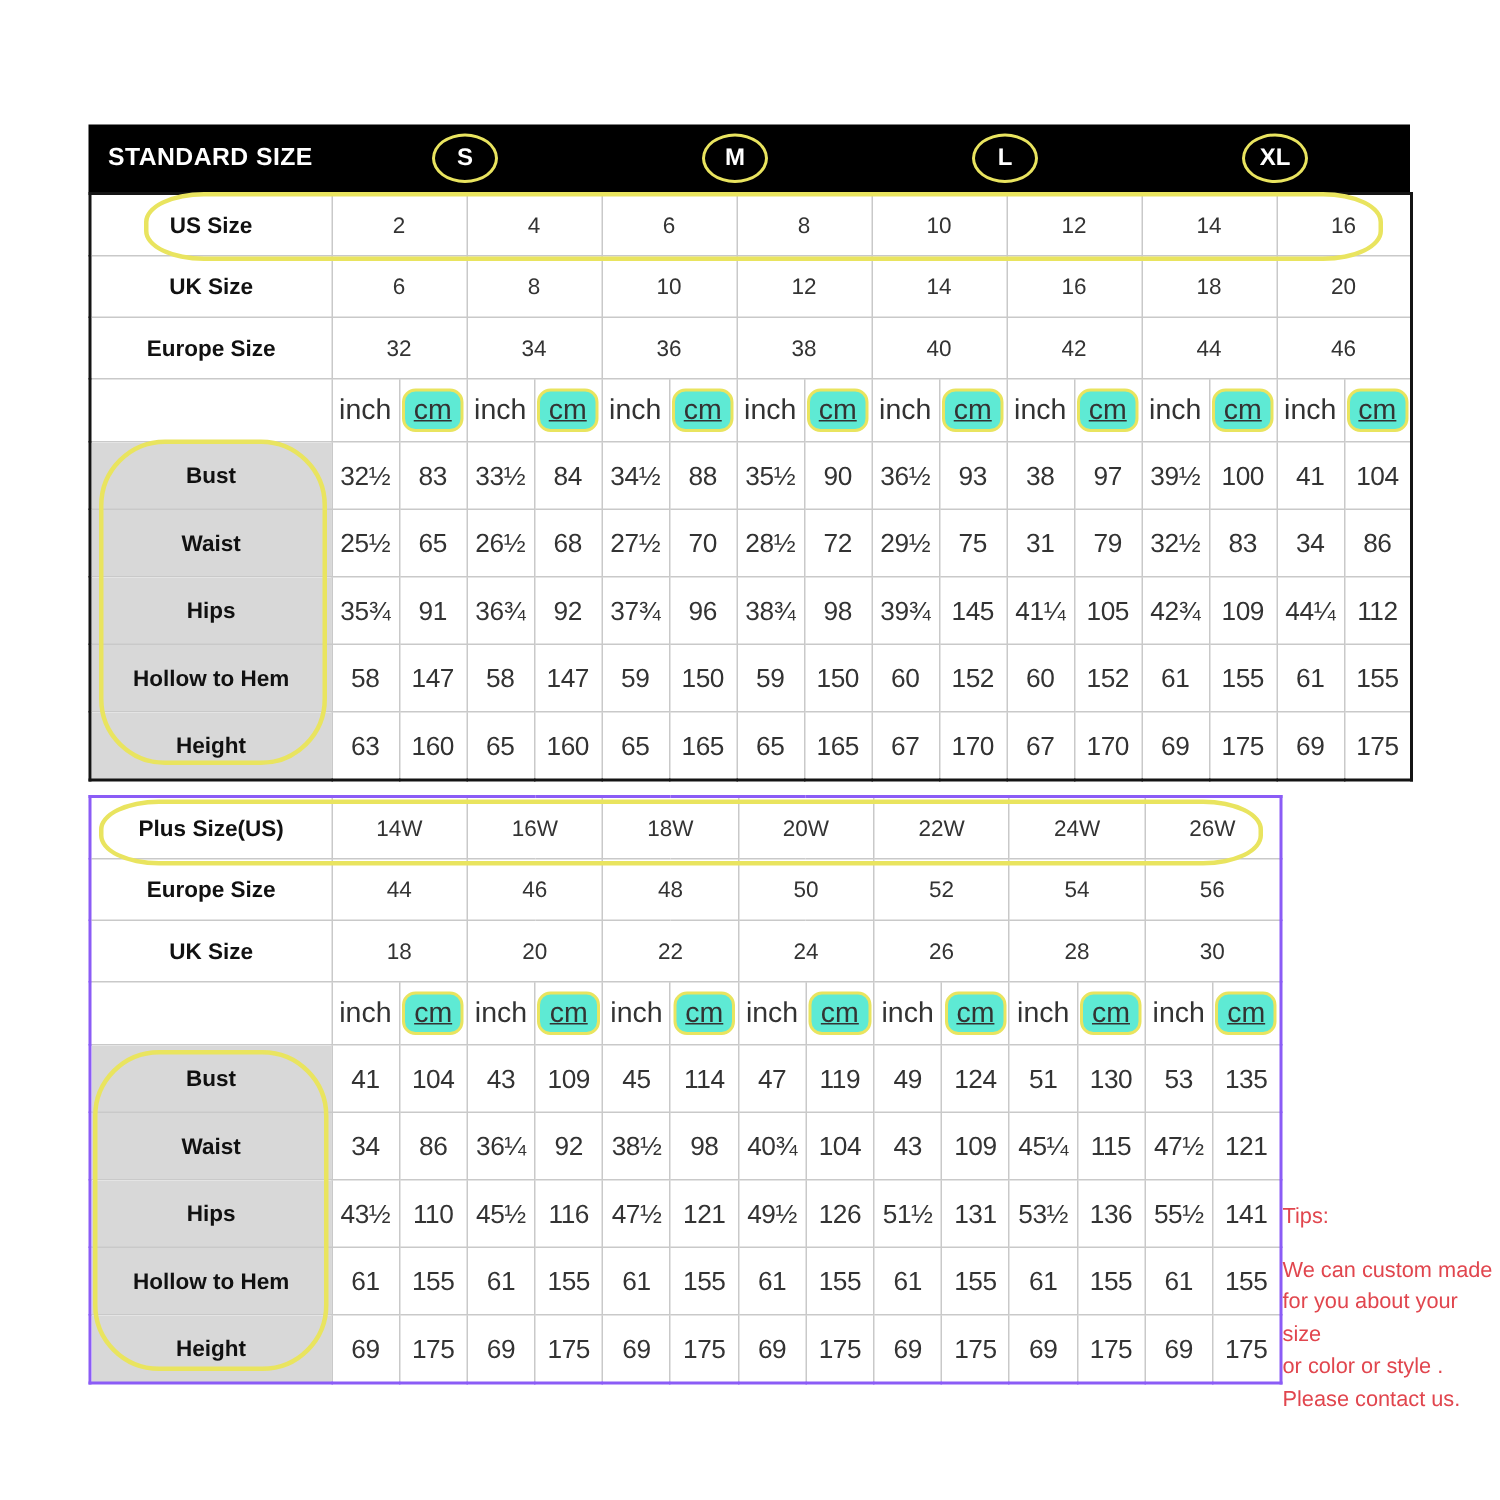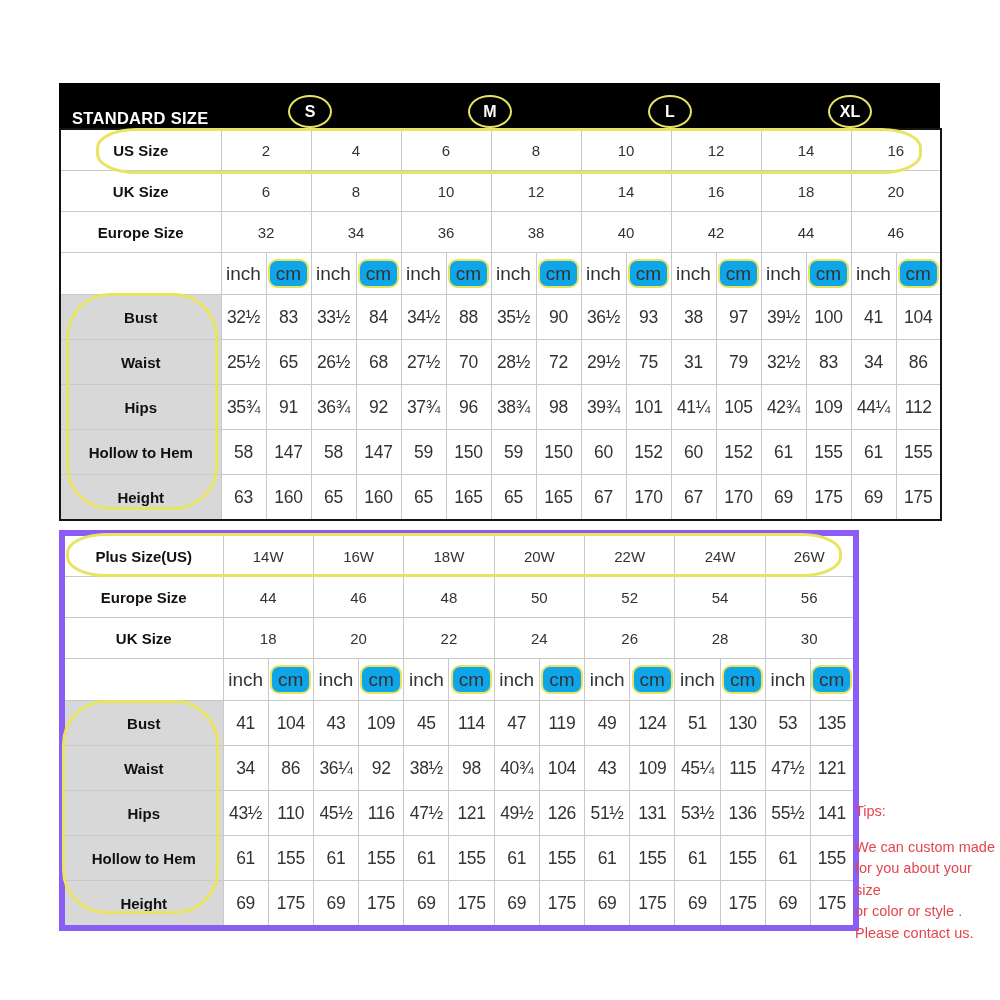--- a/index.html
+++ b/index.html
@@ -7,50 +7,50 @@
     position:relative;width:1000px;height:1000px;background:#ffffff;overflow:hidden;
     font-family:"Liberation Sans","DejaVu Sans",sans-serif;color:#222;
   }
   
   .tbl-wrap{position:absolute;}
   .std-wrap{left:59px;top:83px;width:881px;}
   .plus-wrap{left:59px;top:530px;width:794px;}
 
   
   .black-header{
-    display:flex;align-items:flex-end;height:45px;background:#000;width:881px;box-sizing:border-box;
+    display:flex;align-items:center;height:45px;background:#000;width:881px;box-sizing:border-box;
   }
   .bh-title{
     width:161px;box-sizing:border-box;padding-left:13px;
     color:#fff;font-weight:bold;font-size:16.5px;letter-spacing:.3px;white-space:nowrap;
   }
   .bh-group{width:180px;display:flex;justify-content:center;}
   .yellow-circle{
     display:inline-flex;justify-content:center;align-items:center;
     min-width:44px;height:33px;box-sizing:border-box;
     border:2.5px solid #e9e45f;border-radius:50%;
     color:#fff;font-weight:bold;font-size:16px;
   }
 
   
   table{border-collapse:collapse;table-layout:fixed;background:#fff;}
   .std-table{width:881px;border:2px solid #141414;}
-  .plus-table{width:794px;border:6px solid #8b5cf6;}
+  .plus-table{width:794px;border:2px solid #8b5cf6;}
   th,td{border:1px solid #c9c9c9;text-align:center;vertical-align:middle;padding:0;overflow:hidden;}
   th{font-weight:bold;color:#111;font-size:15px;background:#fff;white-space:nowrap;}
   .size-row th,.size-row td{height:40px;}
   .size-row td{font-size:15px;color:#333;}
   .unit-row th,.unit-row td{height:41px;}
   .unit-row td{font-size:19px;color:#333;}
   .meas-row th,.meas-row td{height:44px;}
   .meas-row td{font-size:17.5px;color:#333;letter-spacing:-0.3px;}
   .meas-row th{background:#d8d8d8;}
   .cm-box{
     display:inline-block;border:2.5px solid #e9e45f;border-radius:9px;
-    padding:3px 6px;line-height:1;background:#0ea5e9;
+    padding:3px 6px;line-height:1;background:#5eead4;text-decoration:underline;
   }
 
   
   .yellow-overlay{position:absolute;border:3px solid #e9e45f;pointer-events:none;background:transparent;}
   .row-oval{border-radius:40px / 20px;}
   .label-loop{border-radius:44px;}
   .ov-std-us{left:96px;top:128px;width:820px;height:40px;}
   .ov-plus-row{left:66px;top:533px;width:770px;height:38px;}
   .ov-std-meas{left:66px;top:293px;width:146px;height:211px;}
   .ov-plus-meas{left:62px;top:700px;width:151px;height:208px;}
@@ -204,21 +204,21 @@
             <th>Hips</th>
             <td><span>35¾</span></td>
             <td><span>91</span></td>
             <td><span>36¾</span></td>
             <td><span>92</span></td>
             <td><span>37¾</span></td>
             <td><span>96</span></td>
             <td><span>38¾</span></td>
             <td><span>98</span></td>
             <td><span>39¾</span></td>
-            <td><span>101</span></td>
+            <td><span>145</span></td>
             <td><span>41¼</span></td>
             <td><span>105</span></td>
             <td><span>42¾</span></td>
             <td><span>109</span></td>
             <td><span>44¼</span></td>
             <td><span>112</span></td>
           </tr>
           <tr class="meas-row">
             <th>Hollow to Hem</th>
             <td><span>58</span></td>

